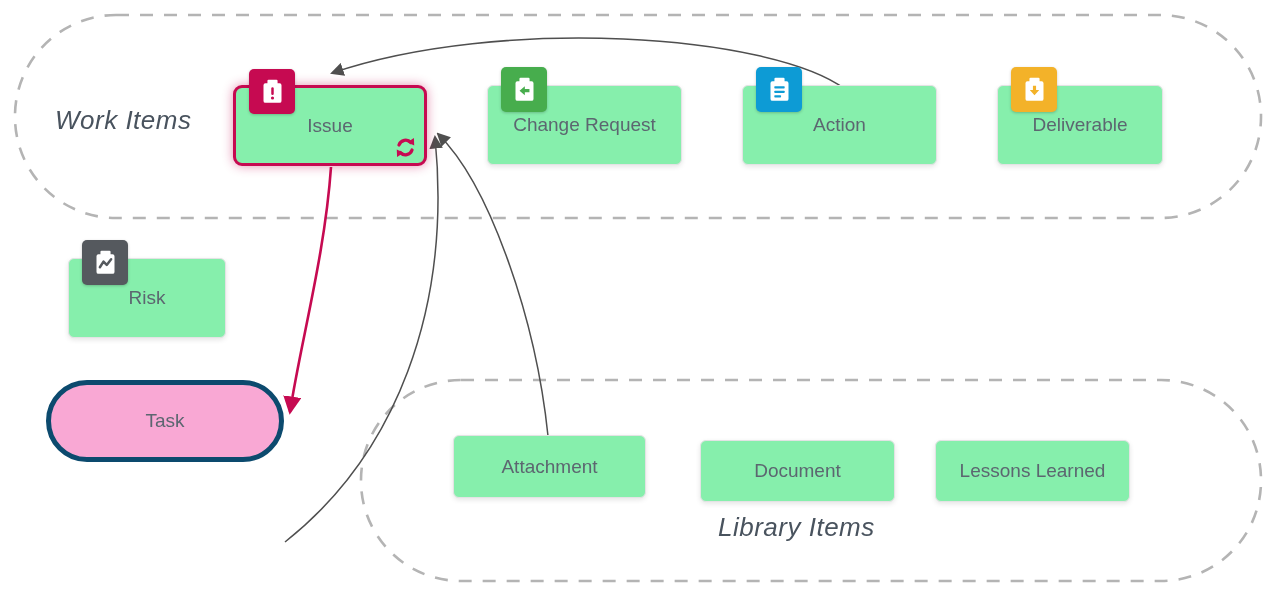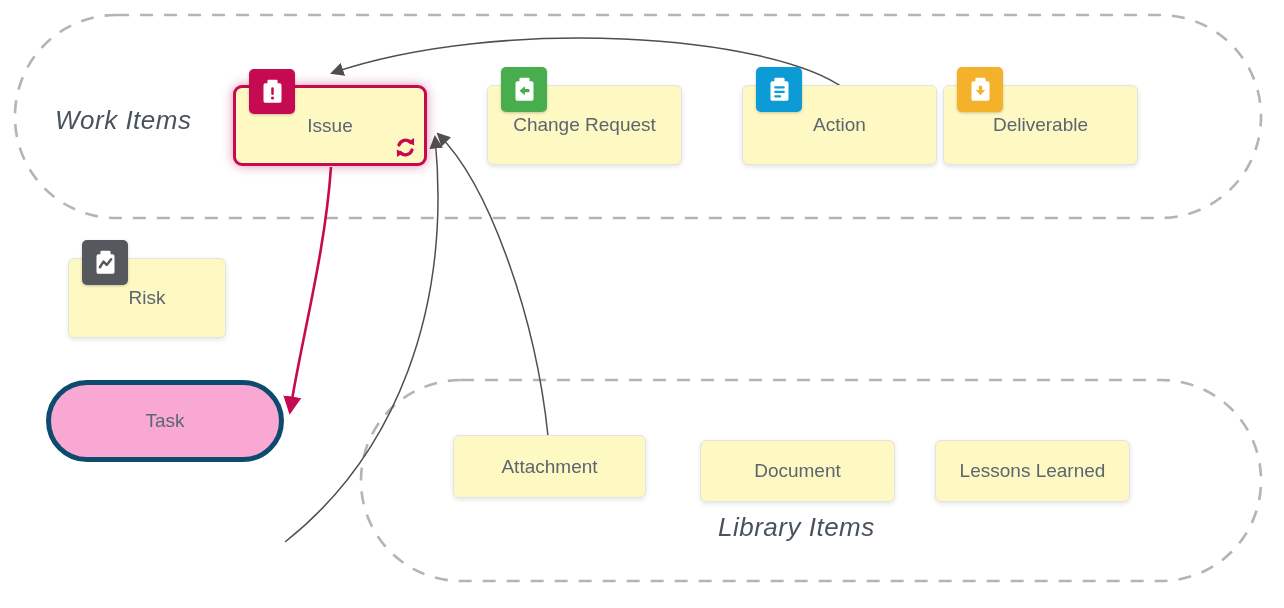--- a/index.html
+++ b/index.html
@@ -9,21 +9,21 @@
   }
   .edges-svg{position:absolute;left:0;top:0;width:1284px;height:608px;z-index:1;}
   .group-outline{fill:none;stroke:#b4b4b4;stroke-width:2.6;stroke-dasharray:13 11;}
   .edge{fill:none;stroke:#4f4f4f;stroke-width:1.5;}
   .edge-accent{fill:none;stroke:#c60a51;stroke-width:2.6;}
   .group-label{
     position:absolute;z-index:2;font-style:italic;font-size:26px;color:#49535e;
     letter-spacing:.5px;
   }
   .node{
-    position:absolute;z-index:2;background:#fef9c3;border:1px solid #e3e3e4;border-radius:6px;
+    position:absolute;z-index:2;background:#86efac;border:1px solid #e3e3e4;border-radius:6px;
     box-shadow:0 2px 5px rgba(0,0,0,.10);display:flex;align-items:center;justify-content:center;
     color:#5c6670;font-size:19px;cursor:pointer;box-sizing:border-box;
   }
   .node.selected{
     border:3px solid #c60a51;border-radius:9px;
     box-shadow:0 0 11px rgba(198,10,81,.45);
   }
   .node.pill{
     background:#f9a8d4;border:5px solid #0c4a6e;border-radius:41px;box-shadow:none;
   }
@@ -104,21 +104,21 @@
       <svg viewBox="0 0 24 24">
         <path fill="#ffffff" d="M8.5 1.5h7a1 1 0 0 1 1 1v2.2h1.8a1.7 1.7 0 0 1 1.7 1.7v14a1.7 1.7 0 0 1-1.7 1.7H5.7A1.7 1.7 0 0 1 4 20.4v-14a1.7 1.7 0 0 1 1.7-1.7h1.8V2.5a1 1 0 0 1 1-1z"></path>
         <rect x="7.4" y="9.0" width="9.2" height="2.0" rx="0.6" fill="#0d9bd5"></rect>
         <rect x="7.4" y="13.0" width="9.2" height="2.0" rx="0.6" fill="#0d9bd5"></rect>
         <rect x="7.4" y="17.0" width="6.0" height="2.0" rx="0.6" fill="#0d9bd5"></rect>
       </svg>
     </span>
     <span>Action</span>
   </div>
 
-  <div class="node" style="left:943px;top:85px;width:195px;height:80px;">
+  <div class="node" style="left:997px;top:85px;width:166px;height:80px;">
     <span class="badge badge-deliverable">
       <svg viewBox="0 0 24 24">
         <path fill="#ffffff" d="M8.5 1.5h7a1 1 0 0 1 1 1v2.2h1.8a1.7 1.7 0 0 1 1.7 1.7v14a1.7 1.7 0 0 1-1.7 1.7H5.7A1.7 1.7 0 0 1 4 20.4v-14a1.7 1.7 0 0 1 1.7-1.7h1.8V2.5a1 1 0 0 1 1-1z"></path>
         <path fill="#f3b229" d="M10.6 8.6 H13.4 V12.4 H16.2 L12 17.2 L7.8 12.4 H10.6 Z"></path>
       </svg>
     </span>
     <span>Deliverable</span>
   </div>
 
   <div class="node" style="left:68px;top:258px;width:158px;height:80px;">

